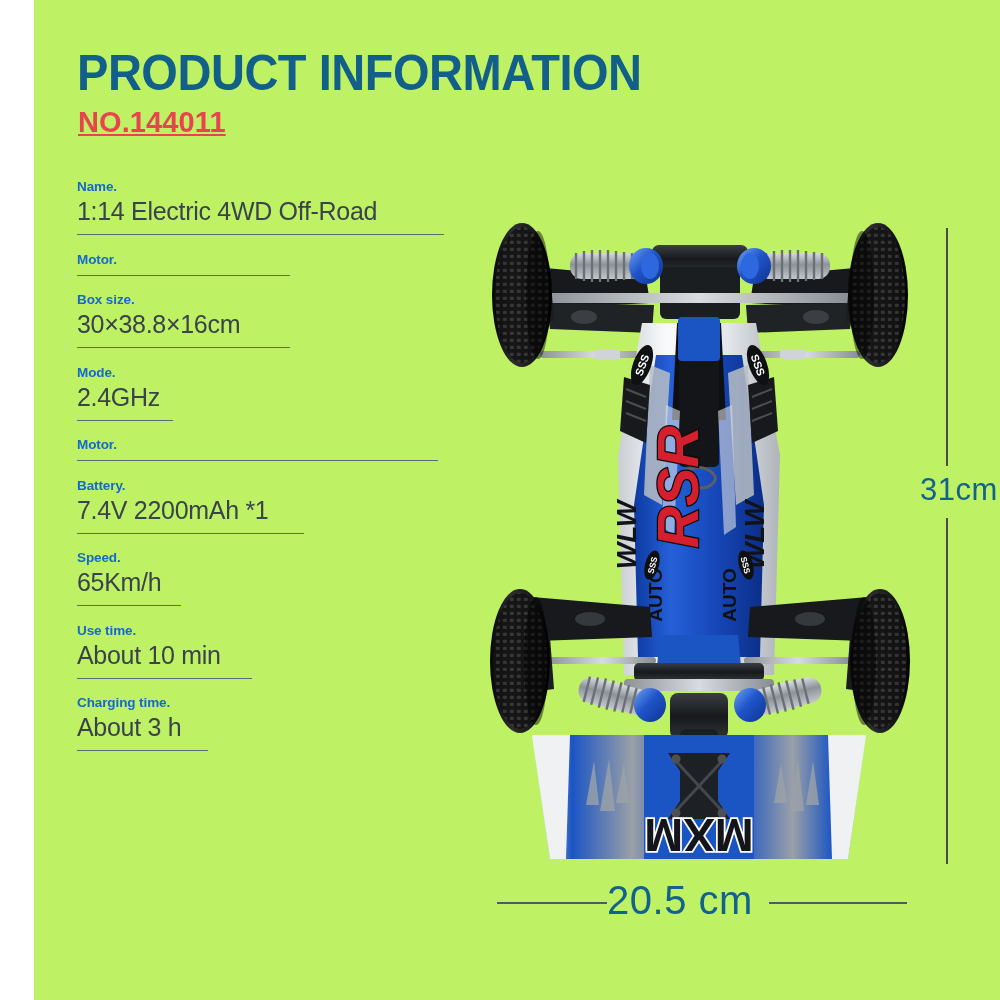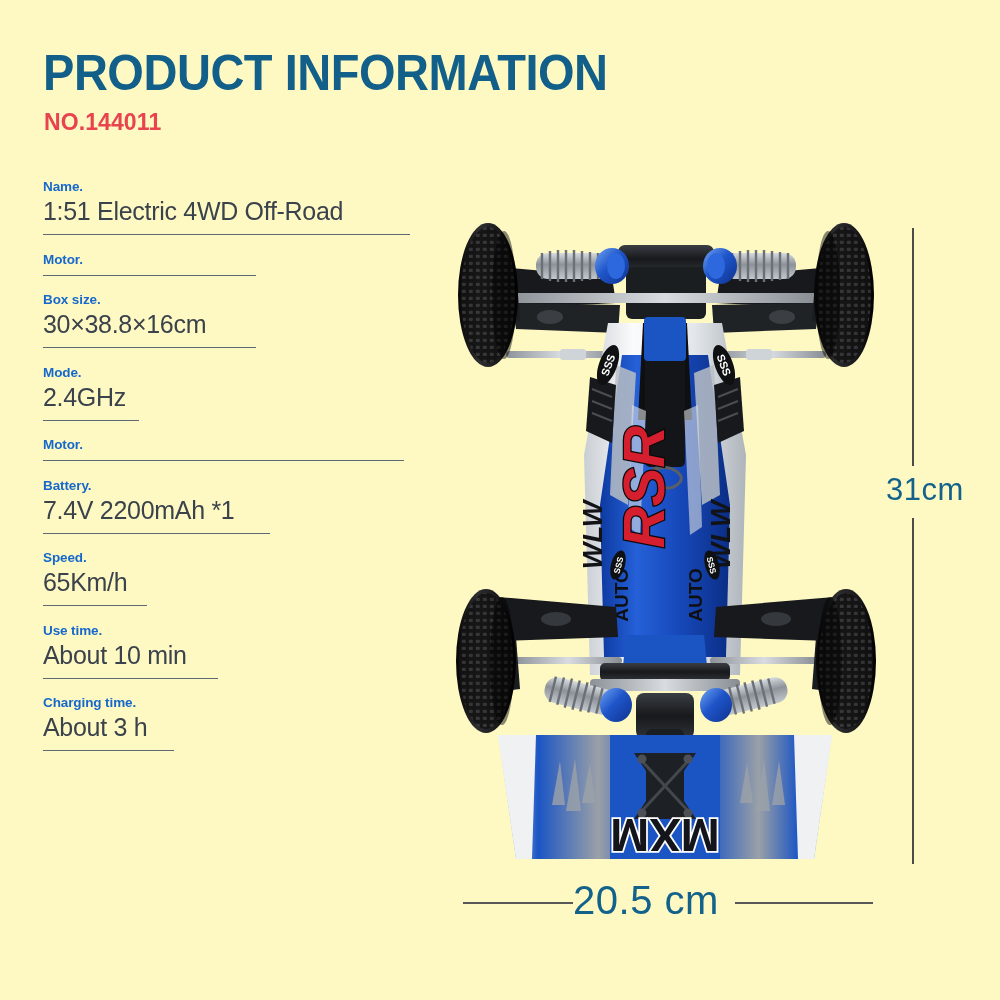--- a/index.html
+++ b/index.html
@@ -13,21 +13,22 @@
     height: 1000px;
     position: relative;
     overflow: hidden;
     font-family: "Liberation Sans", "DejaVu Sans", sans-serif;
     -webkit-font-smoothing: antialiased;
   }
 
   #page {
     position: absolute;
     inset: 0;
-    background: #fef9c3;
+    background: #bef264;
+    margin-left: 34px;
   }
 
   
   .hdr-title {
     position: absolute;
     left: 43px;
     top: 45px;
     font-size: 50px;
     line-height: 56px;
     font-weight: 700;
@@ -35,26 +36,27 @@
     color: #125F89;
     font-family: "Liberation Sans", "DejaVu Sans", sans-serif;
     transform: scaleX(0.94);
     transform-origin: left top;
     white-space: nowrap;
   }
   .hdr-sub {
     position: absolute;
     left: 44px;
     top: 109px;
-    font-size: 23px;
+    font-size: 29px;
     line-height: 27px;
     font-weight: 600;
     color: #E8434E;
     letter-spacing: 0.1px;
     white-space: nowrap;
+    text-decoration: underline;
   }
 
   
   #spec-list {
     position: absolute;
     left: 43px;
     top: 178px;
     width: 400px;
   }
   .spec-row {
@@ -139,21 +141,21 @@
 
 <div id="page">
 
   <div class="hdr-title">PRODUCT INFORMATION</div>
 
   <div class="hdr-sub">NO.144011</div>
 
   <div id="spec-list">
       <div class="spec-row">
         <div class="spec-label">Name.</div>
-        <div class="spec-value">1:51 Electric  4WD  Off-Road</div>
+        <div class="spec-value">1:14 Electric  4WD  Off-Road</div>
         <div class="spec-rule" style="width: 367px;"></div>
       </div>
       <div class="spec-row">
         <div class="spec-label">Motor.</div>
         <div class="spec-rule" style="width: 213px;"></div>
       </div>
       <div class="spec-row">
         <div class="spec-label">Box size.</div>
         <div class="spec-value">30×38.8×16cm</div>
         <div class="spec-rule" style="width: 213px;"></div>

